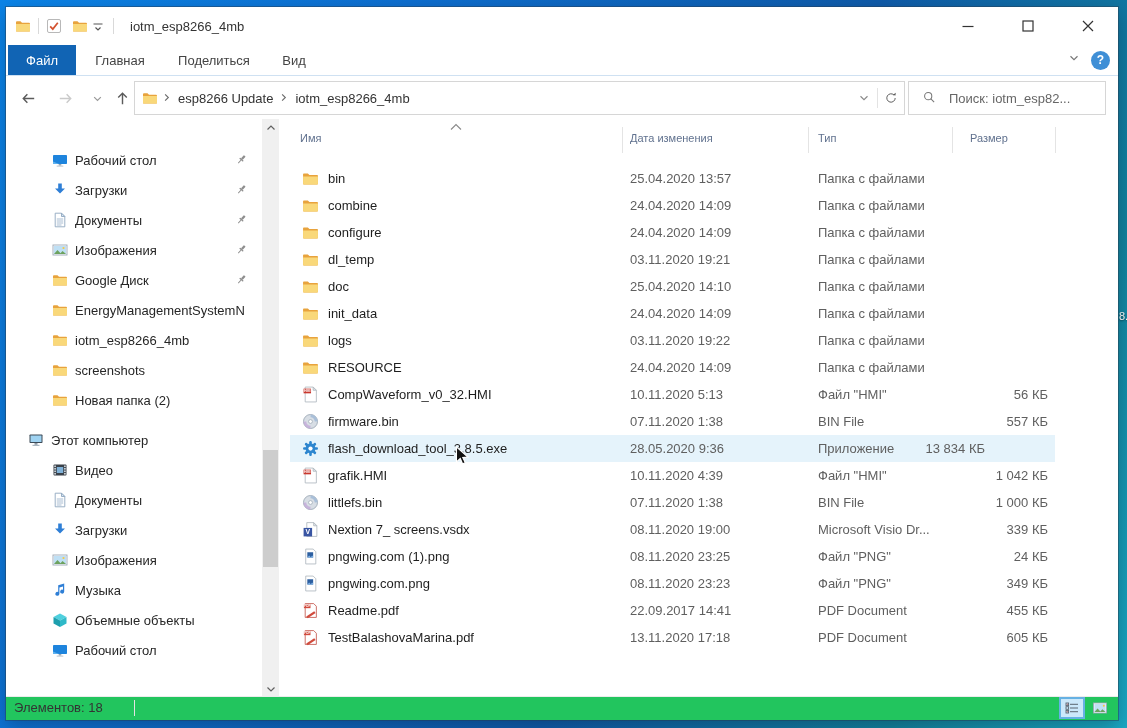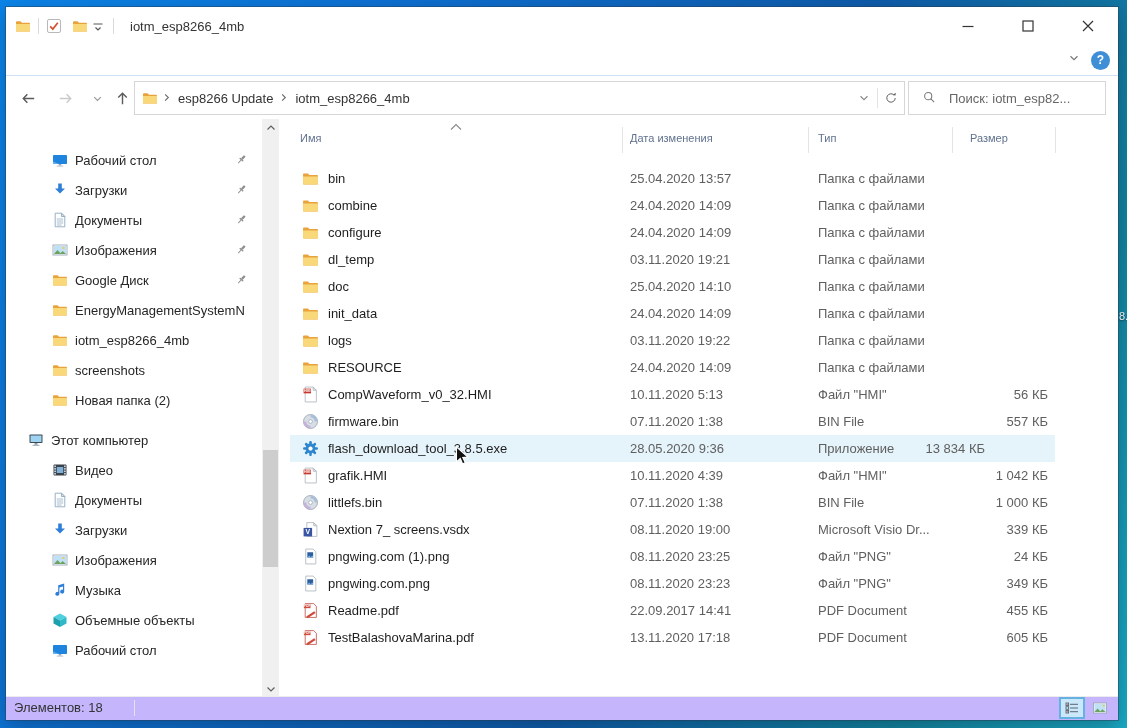--- a/index.html
+++ b/index.html
@@ -76,21 +76,21 @@
   .frow{position:relative;height:27px;font-size:13px;}
   .frow.hover{background:#e5f3fb;width:765px;}
   .frow .ic{position:absolute;left:12px;top:5px;width:17px;height:17px;}
   .frow .ic svg{width:17px;height:17px;}
   .c-name{position:absolute;left:38px;top:0;line-height:27px;color:#1e1e1e;white-space:nowrap;}
   .c-date{position:absolute;left:340px;top:0;line-height:27px;color:#5f5f5f;white-space:nowrap;}
   .c-type{position:absolute;left:528px;top:0;line-height:27px;color:#5f5f5f;white-space:nowrap;}
   .c-size{position:absolute;right:70px;top:0;line-height:27px;color:#5f5f5f;white-space:nowrap;}
   .cursor{position:absolute;left:160px;top:326px;width:22px;height:22px;z-index:5;}
   
-  .statusbar{position:absolute;left:0;bottom:0;right:0;height:23px;background:#c4b5fd;border-top:1px solid #ececec;
+  .statusbar{position:absolute;left:0;bottom:0;right:0;height:23px;background:#22c55e;border-top:1px solid #ececec;
     font-size:13px;color:#333;}
   .st-txt{position:absolute;left:8px;top:3px;}
   .st-sep{position:absolute;left:128px;top:3px;width:1px;height:16px;background:#e3e3e3;}
   .viewbtn{position:absolute;top:0;width:26px;height:22px;display:flex;align-items:center;justify-content:center;box-sizing:border-box;}
   .viewbtn svg{width:16px;height:16px;}
   .viewbtn.sel{border:2px solid #66b1e3;background:#cbe8fa;}
   .vb-details{right:33px;}
   .vb-icons{right:5px;}
 </style>
 </head>
@@ -141,20 +141,26 @@
         </div>
         <div class="ctl">
           <svg viewBox="0 0 20 20">
               <path d="M5 5l10 10M15 5L5 15" stroke="#333" stroke-width="1.2" fill="none"></path>
             </svg>
         </div>
       </div>
     </div>
 
     <div class="ribbon">
+      <div class="tabs" id="tabs">
+          <div class="tab active" style="width: 68px;">Файл</div>
+          <div class="tab" style="width: 88px;">Главная</div>
+          <div class="tab" style="width: 100px;">Поделиться</div>
+          <div class="tab" style="width: 60px;">Вид</div>
+        </div>
       <div class="ribbon-right">
         <span class="rib-chev">
           <svg viewBox="0 0 16 16">
               <path d="M4 6l4 4 4-4" fill="none" stroke="#777" stroke-width="1.3"></path>
             </svg>
         </span>
         <span class="help-circle">?</span>
       </div>
     </div>
 

